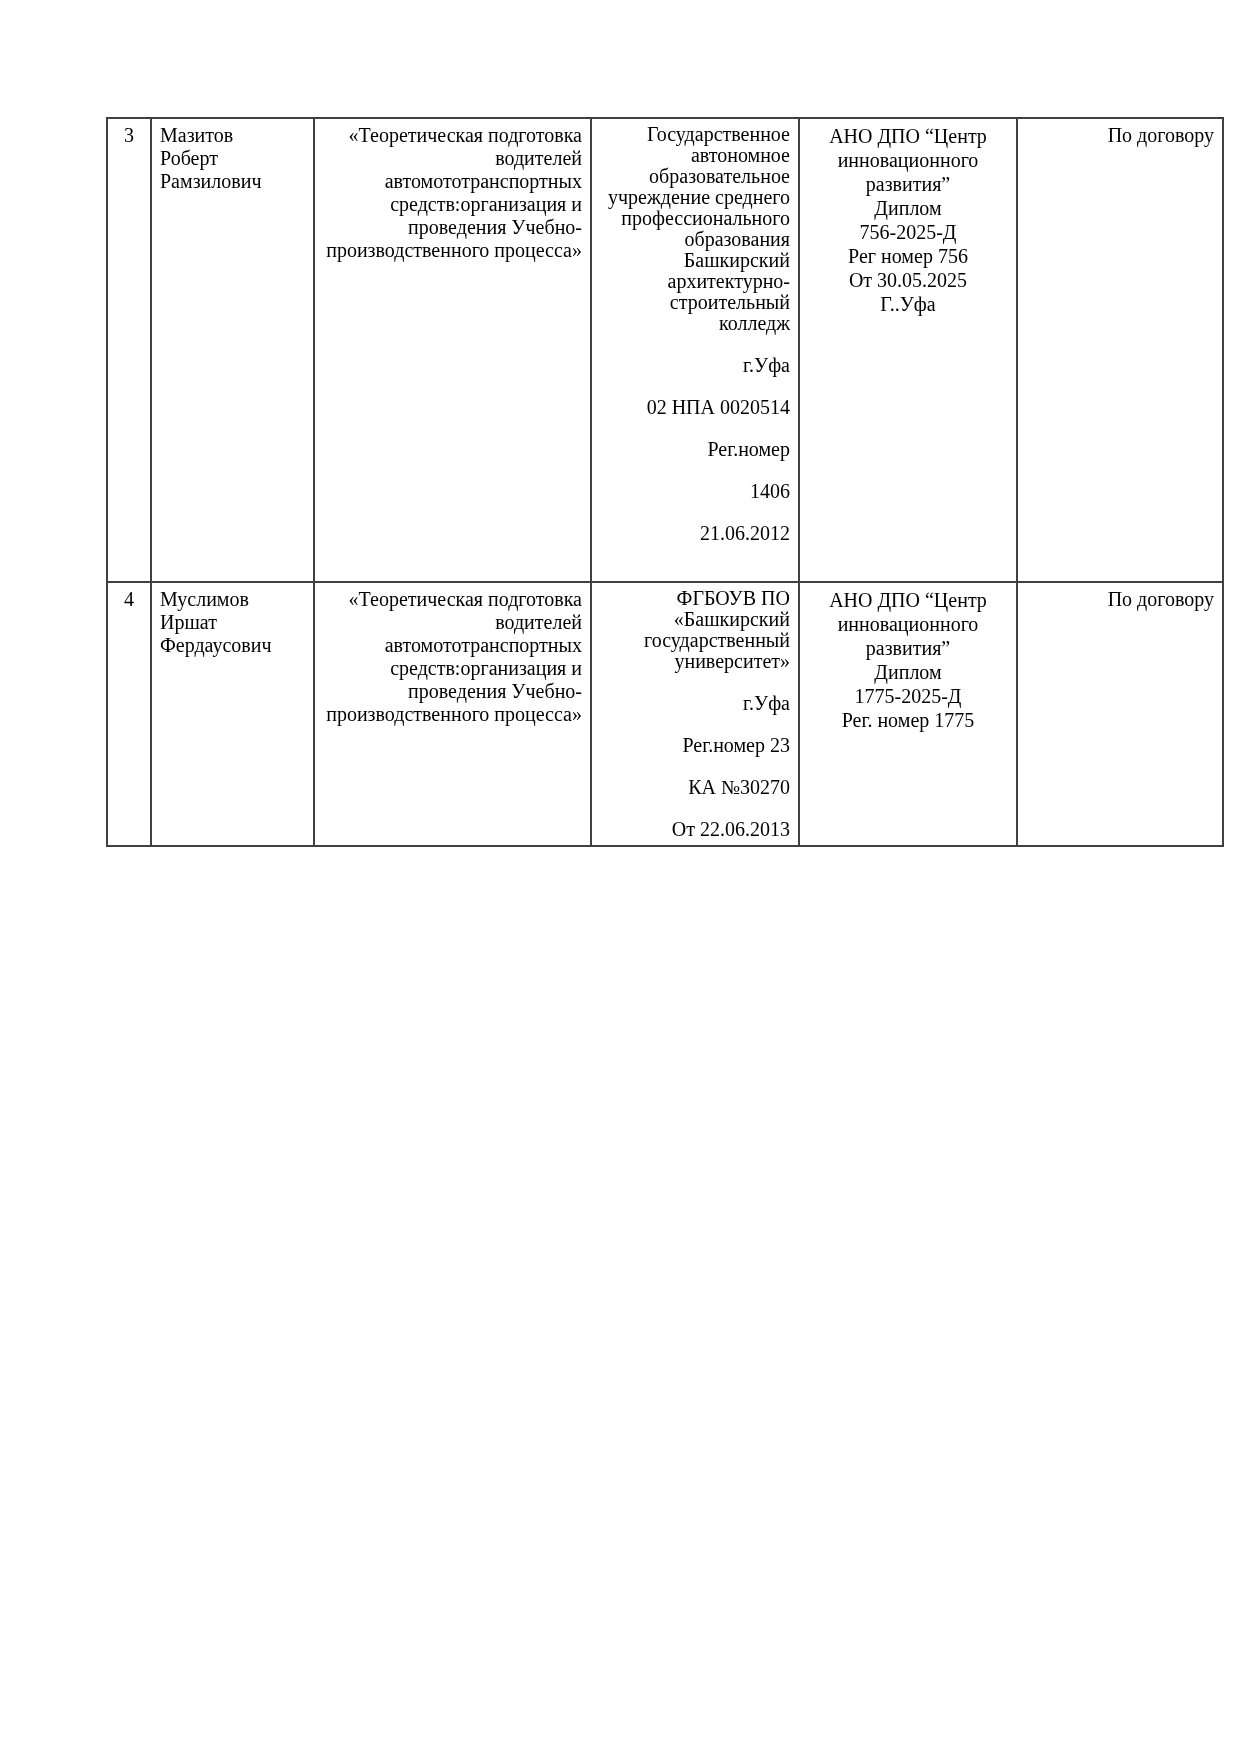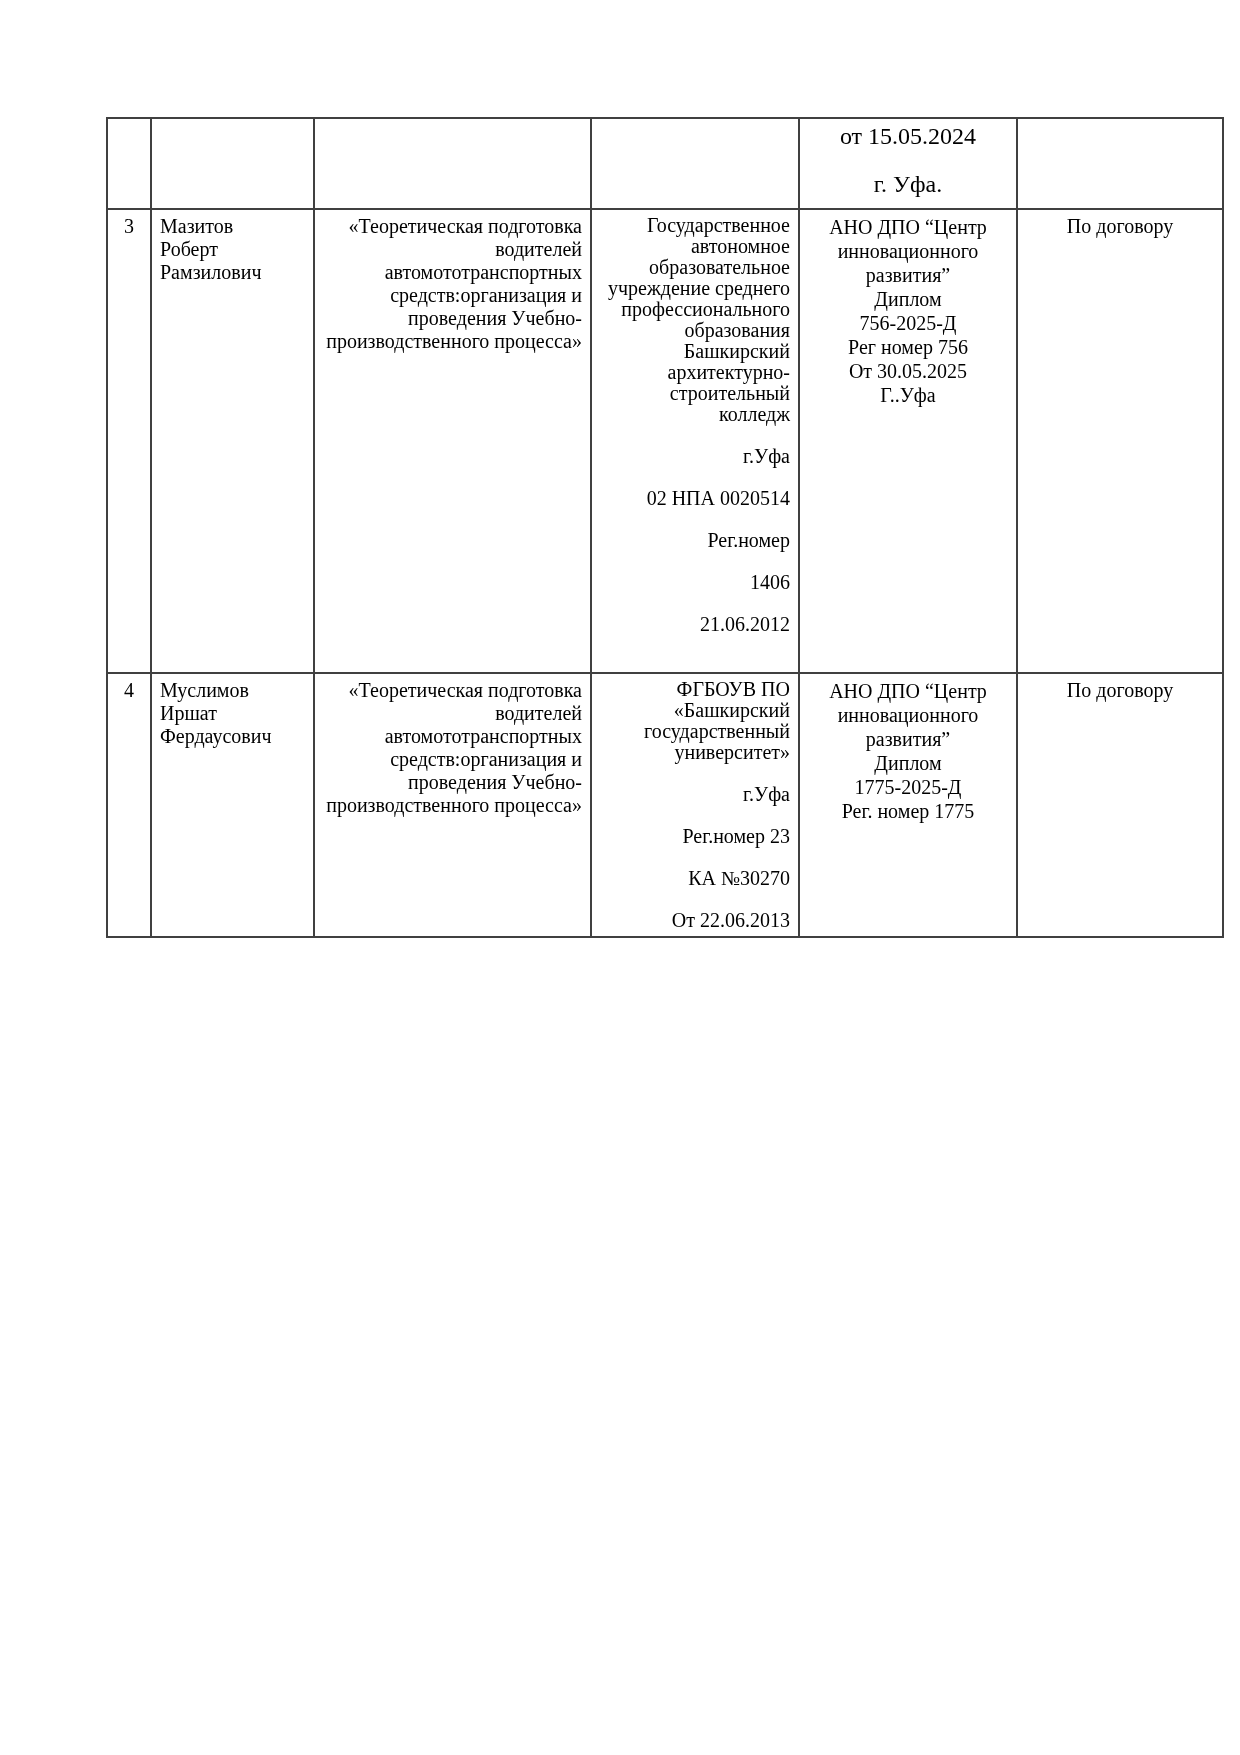--- a/index.html
+++ b/index.html
@@ -31,47 +31,37 @@
     word-wrap: break-word;
   }
   tr.r-cont { height: 91px; }
   tr.r-3    { height: 464px; }
   tr.r-4    { height: 262px; }
   td.num  { text-align: center; }
   td.name { }
   td.qual { text-align: right; }
   td.edu  { text-align: right; line-height: 21px; }
   td.dip  { text-align: center; line-height: 24px; }
-  td.basis{ text-align: center; }
+  td.basis{ text-align: right; }
   td.dip.big { font-size: 24px; line-height: 24px; }
 </style>
 </head>
 <body>
 
 <div class="page">
   <table class="doc-table">
     <colgroup>
       <col style="width:44px">
       <col style="width:163px">
       <col style="width:277px">
       <col style="width:208px">
       <col style="width:218px">
       <col style="width:206px">
     </colgroup>
     <tbody>
-      <tr class="r-cont">
-        <td class="num"></td>
-        <td class="name"></td>
-        <td class="qual"></td>
-        <td class="edu"></td>
-        <td class="dip big">от 15.05.2024
-
-г. Уфа.</td>
-        <td class="basis"></td>
-      </tr>
       <tr class="r-3">
         <td class="num">3</td>
         <td class="name">Мазитов
 Роберт
 Рамзилович</td>
         <td class="qual">«Теоретическая подготовка водителей автомототранспортных средств:организация и проведения Учебно-производственного процесса»</td>
         <td class="edu">Государственное автономное образовательное учреждение среднего профессионального образования Башкирский архитектурно-строительный колледж
 
 г.Уфа
 

